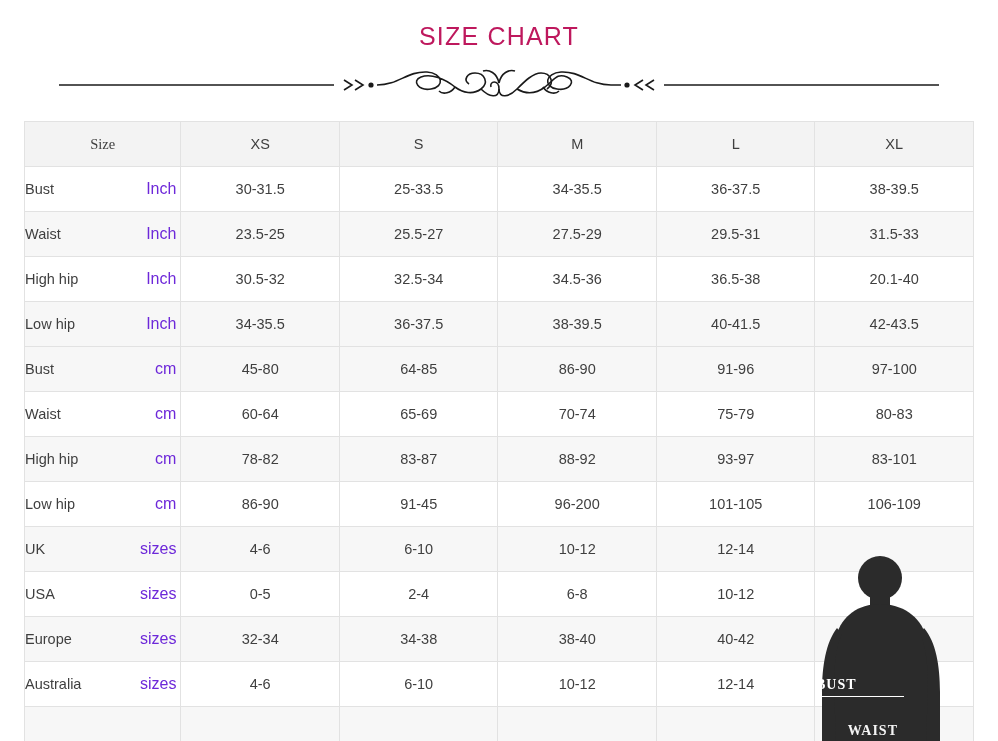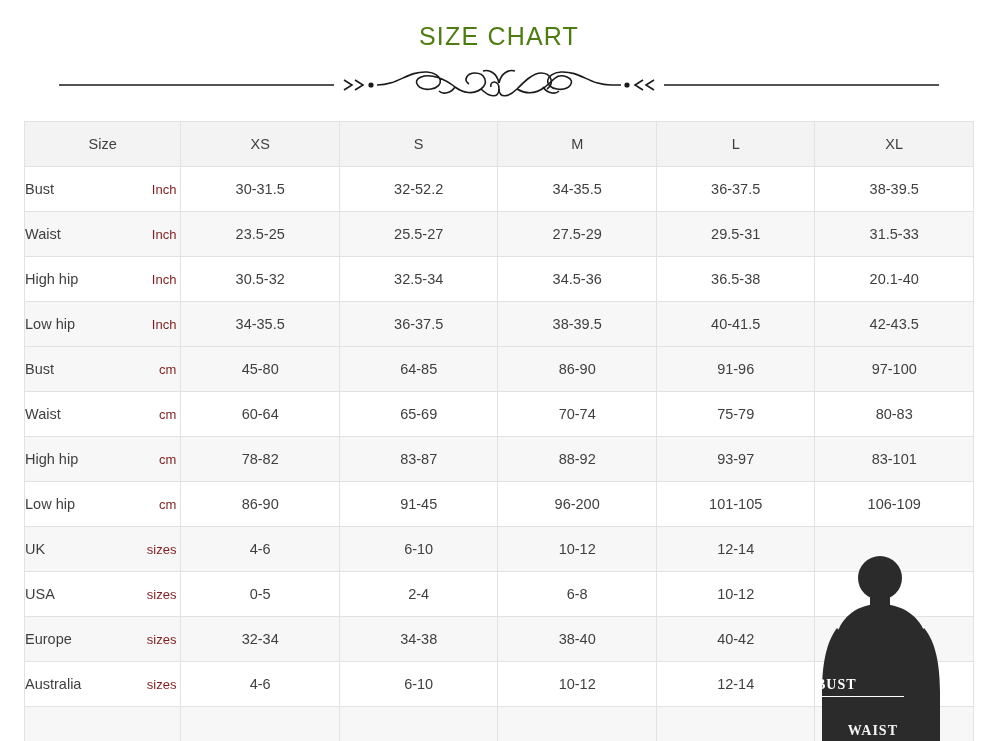--- a/index.html
+++ b/index.html
@@ -18,21 +18,21 @@
 
   
   .header {
     width: 100%;
     padding-top: 22px;
     text-align: center;
   }
   .chart-title {
     font-size: 25px;
     letter-spacing: 1.2px;
-    color: #4d7c0f;
+    color: #be185d;
     font-weight: 400;
   }
 
   .divider {
     position: relative;
     width: 880px;
     margin: 12px auto 0 auto;
     height: 40px;
   }
   .divider svg { display: block; }
@@ -62,40 +62,41 @@
     padding: 0;
   }
   .head-row th {
     background: #f3f3f3;
     font-size: 15px;
     color: #2f2f2f;
     height: 46px;
   }
   .head-row th.size-head {
     font-weight: 400;
+    font-family: Liberation Serif, serif;
   }
 
   
   td.rowlabel {
     text-align: left;
     padding: 0 10px 0 18px;
   }
   .rowlabel-inner {
     display: flex;
     align-items: center;
     justify-content: flex-start;
   }
   .rlabel {
     font-size: 14.5px;
     color: #3f3f3f;
     white-space: nowrap;
   }
   .runit {
-    font-size: 13px;
-    color: #7f1d1d;
+    font-size: 16px;
+    color: #6d28d9;
     margin-left: auto;
     padding-right: 4px;
     white-space: nowrap;
   }
   tr.band-b td { background: #f7f7f7; }
   tr.band-a td { background: #ffffff; }
 
   td.val { color: #3a3a3a; }
 
   
@@ -193,21 +194,21 @@
     <tbody>
 
       <tr class="band-a">
         <td class="rowlabel">
           <div class="rowlabel-inner">
             <span class="rlabel">Bust</span>
             <span class="runit">Inch</span>
           </div>
         </td>
         <td class="val">30-31.5</td>
-        <td class="val">32-52.2</td>
+        <td class="val">25-33.5</td>
         <td class="val">34-35.5</td>
         <td class="val">36-37.5</td>
         <td class="val">38-39.5</td>
       </tr>
       <tr class="band-b">
         <td class="rowlabel">
           <div class="rowlabel-inner">
             <span class="rlabel">Waist</span>
             <span class="runit">Inch</span>
           </div>

